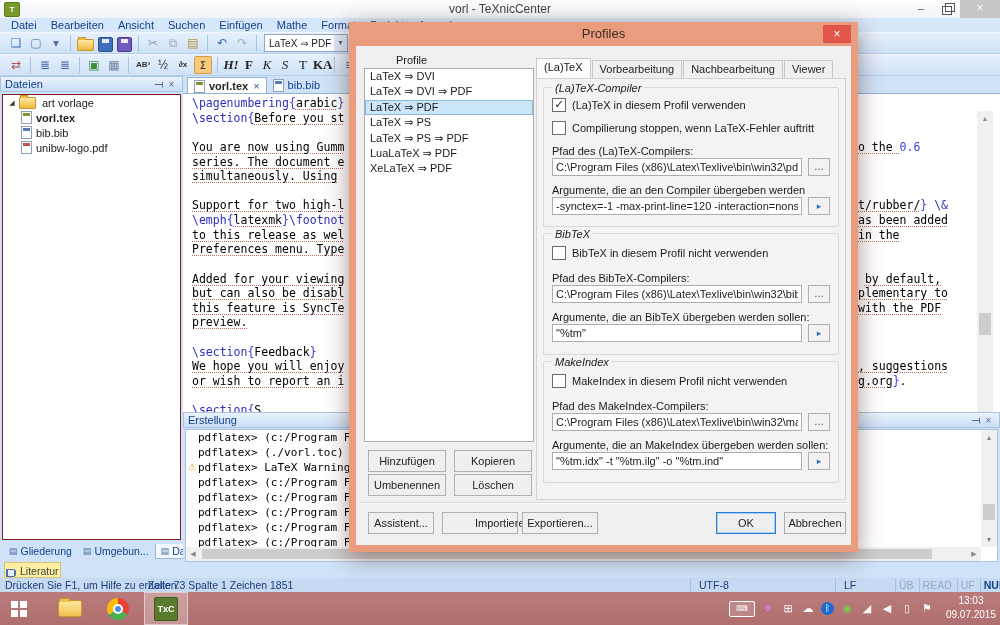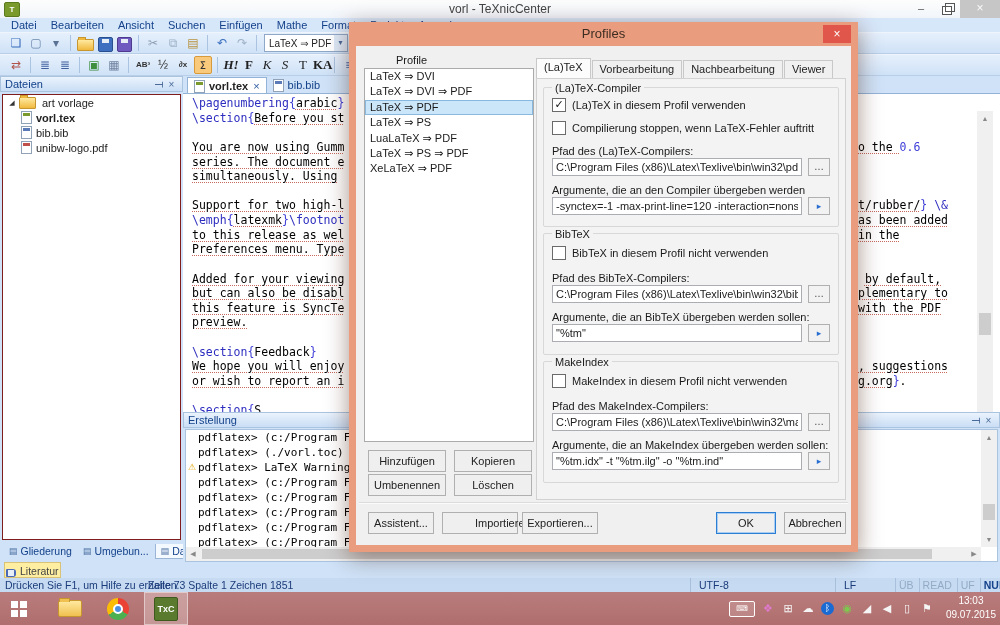--- a/index.html
+++ b/index.html
@@ -158,21 +158,21 @@
   #b-wiz{left:12px;top:466px;width:66px;}
   #b-imp{left:86px;top:466px;width:76px;padding-left:32px;}
   #b-exp{left:166px;top:466px;width:76px;}
   #b-ok{left:360px;top:466px;width:60px;border:1px solid #2a7fd4;box-shadow:0 0 0 1px #a8cdf0 inset;}
   #b-cancel{left:428px;top:466px;width:62px;}
   #dtabs{left:180px;top:13px;height:19px;display:flex;align-items:flex-end;}
   .dtab{font-size:11px;color:#222;padding:2px 7px;border:1px solid #c8c8c8;border-bottom:none;background:#f0f0f0;margin-right:1px;line-height:13px;}
   .dtab.act{background:#fcfcfc;padding-bottom:4px;position:relative;z-index:2;}
   #dpanel{left:180px;top:32px;width:310px;height:422px;border:1px solid #d2d2d2;background:#f3f3f3;box-sizing:border-box;}
   .grp{position:absolute;left:6px;width:296px;border:1px solid #d8d8d8;border-radius:2px;box-sizing:border-box;}
-  .grp-t{position:absolute;left:8px;top:-6px;background:#f3f3f3;padding:0 3px;font-size:11px;}
+  .grp-t{position:absolute;left:8px;top:-6px;background:#f3f3f3;padding:0 3px;font-size:11px;font-style:italic;}
   #g1{top:8px;height:140px;}
   #g2{top:154px;height:122px;}
   #g3{top:282px;height:122px;}
   .cbrow{position:absolute;left:8px;display:flex;align-items:center;}
   .cb{width:12px;height:12px;background:#fff;border:1px solid #6a6a6a;margin-right:6px;font-size:11px;line-height:11px;text-align:center;color:#111;}
   .flbl{position:absolute;left:8px;}
   .inrow{position:absolute;left:8px;display:flex;}
   .txt{width:250px;height:18px;border:1px solid #abadb3;background:#fff;font-family:"Liberation Sans",sans-serif;
     font-size:11px;color:#222;padding:0 3px;box-sizing:border-box;border-radius:0;outline:none;}
   .sq{width:22px;height:18px;background:#f2f2f2;border:1px solid #b0b0b0;box-sizing:border-box;margin-left:6px;
@@ -400,22 +400,22 @@
   <div id="dialog" class="abs">
     <div id="dlg-title" class="abs">Profiles</div>
     <div id="dlg-close" class="abs">×</div>
     <div id="dlg-body" class="abs">
       <span id="lbl-profile" class="abs">Profile</span>
       <div id="plist" class="abs">
           <div class="pitem">LaTeX ⇒ DVI</div>
           <div class="pitem">LaTeX ⇒ DVI ⇒ PDF</div>
           <div class="pitem sel">LaTeX ⇒ PDF</div>
           <div class="pitem">LaTeX ⇒ PS</div>
+          <div class="pitem">LaTeX ⇒ PS ⇒ PDF</div>
           <div class="pitem">LuaLaTeX ⇒ PDF</div>
-          <div class="pitem">LaTeX ⇒ PS ⇒ PDF</div>
           <div class="pitem">XeLaTeX ⇒ PDF</div>
         </div>
       <div id="b-add" class="dbtn">Hinzufügen</div>
       <div id="b-copy" class="dbtn">Kopieren</div>
       <div id="b-ren" class="dbtn">Umbenennen</div>
       <div id="b-del" class="dbtn">Löschen</div>
       <div id="dlg-sep" class="abs"></div>
       <div id="b-wiz" class="dbtn">Assistent...</div>
       <div id="b-imp" class="dbtn">Importieren...</div>
       <div id="b-exp" class="dbtn">Exportieren...</div>

